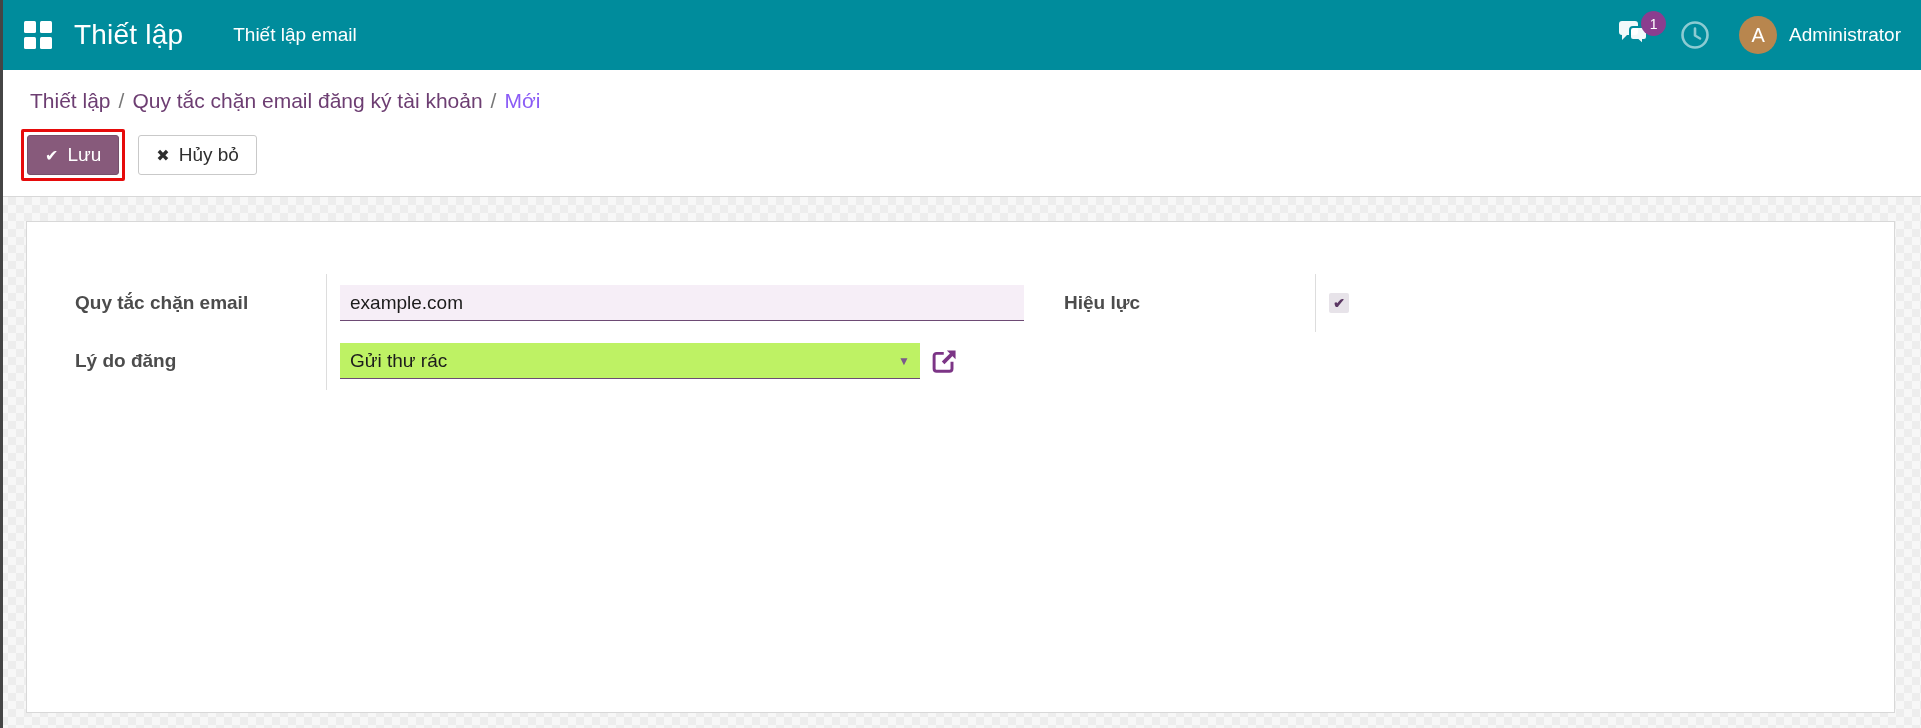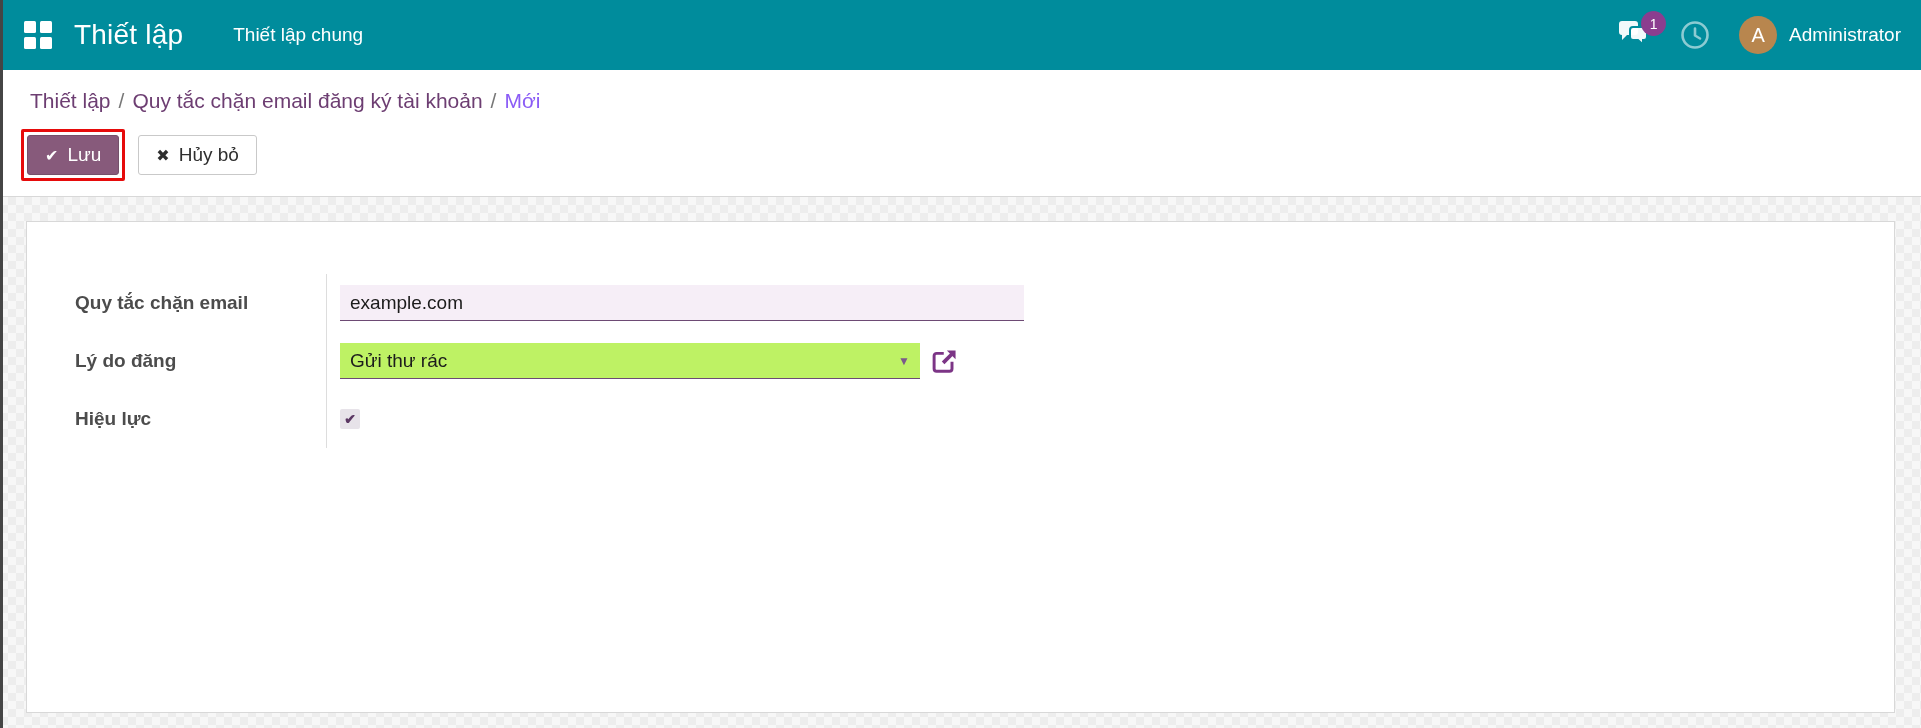--- a/index.html
+++ b/index.html
@@ -33,21 +33,21 @@
   .save-highlight { border:3px solid #e60b0b; border-radius:2px; padding:3px; display:inline-block; }
   .btn { font-size:19px; font-family:inherit; padding:8px 17px; border-radius:3px; cursor:pointer; display:inline-flex; align-items:center; gap:9px; }
   .btn-primary { background:#875a7b; border:1px solid #74506a; color:#fff; }
   .btn-default { background:#fff; border:1px solid #c9c9c9; color:#2f2f2f; margin-left:13px; }
   .btn .glyph { font-size:16px; }
 
   
   .content { height:533px; padding:24px 26px 0 26px;
              background:repeating-conic-gradient(#ededed 0% 25%, #f7f7f7 0% 50%) 0 0 / 16px 16px; }
   .sheet { background:#fff; border:1px solid #d8d8d8; height:492px; padding:52px 48px 0 48px; }
-  .form-grid { display:grid; grid-template-columns:1fr; column-gap:40px; }
+  .form-grid { display:grid; grid-template-columns:1fr 1fr; column-gap:40px; }
   .field-row { display:flex; align-items:center; min-height:58px; }
   .field-label { width:251px; flex:none; font-size:19px; font-weight:700; color:#4c4c4c; padding-right:14px; }
   .field-cell { flex:1; border-left:1px solid #ddd; padding:6px 0 6px 13px; display:flex; align-items:center; align-self:stretch; }
   .o-input { width:684px; height:36px; background:#f6eef7; border:none; border-bottom:1px solid #6d4a74;
              font-family:inherit; font-size:19px; color:#1c1c1c; padding:0 10px; outline:none; }
   .m2o-wrap { display:flex; align-items:center; }
   .m2o { width:580px; height:36px; background:#bef264; border-bottom:1px solid #6d4a74; display:flex;
          align-items:center; padding:0 10px; font-size:19px; color:#1c1c1c; cursor:pointer; }
   .m2o .caret { margin-left:auto; color:#7a5a8a; font-size:12px; }
   .ext-link { margin-left:11px; cursor:pointer; display:flex; }
@@ -63,21 +63,21 @@
 
 <header class="navbar">
   <div class="apps-icon">
     <span></span>
       <span></span>
       <span></span>
       <span></span>
   </div>
   <div class="brand">Thiết lập</div>
   <nav class="nav-menu">
-    <div class="nav-menu-item">Thiết lập chung</div>
+    <div class="nav-menu-item">Thiết lập email</div>
   </nav>
   <div class="nav-right">
     <div class="chat-wrap">
       <svg width="34" height="30" viewBox="0 0 34 30">
         <path d="M2 4 a3 3 0 0 1 3-3 h13 a3 3 0 0 1 3 3 v8 a3 3 0 0 1-3 3 h-8 l-5 5 v-5 h0 a3 3 0 0 1-3-3 z" fill="rgba(255,255,255,0.95)"></path>
         <path d="M13 10 a3 3 0 0 1 3-3 h11 a3 3 0 0 1 3 3 v7 a3 3 0 0 1-3 3 h-1 v4.5 l-5-4.5 h-5 a3 3 0 0 1-3-3 z" fill="rgba(255,255,255,0.95)" stroke="#008c9c" stroke-width="2"></path>
       </svg>
       <div class="badge">1</div>
     </div>
     <div class="clock-wrap">

